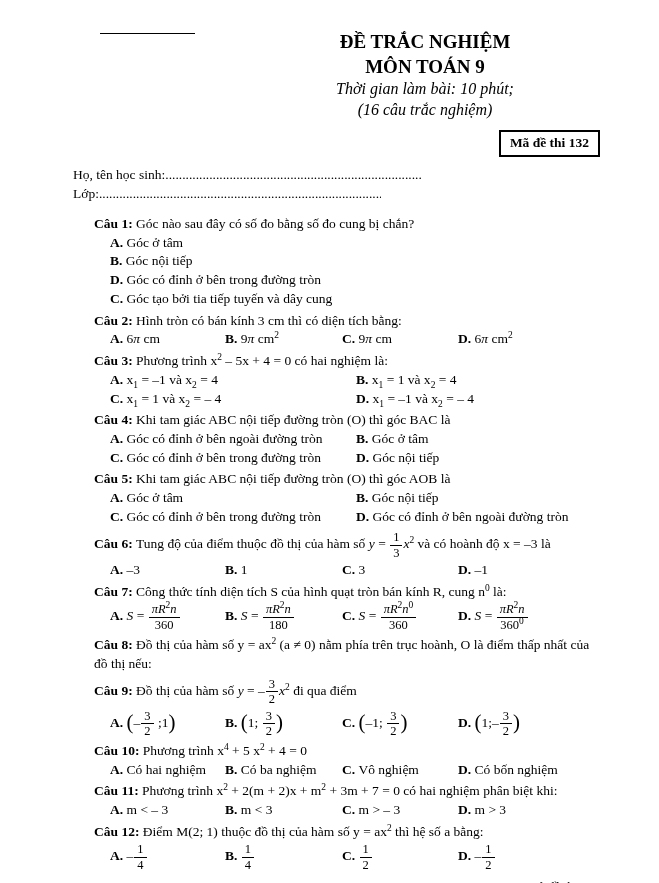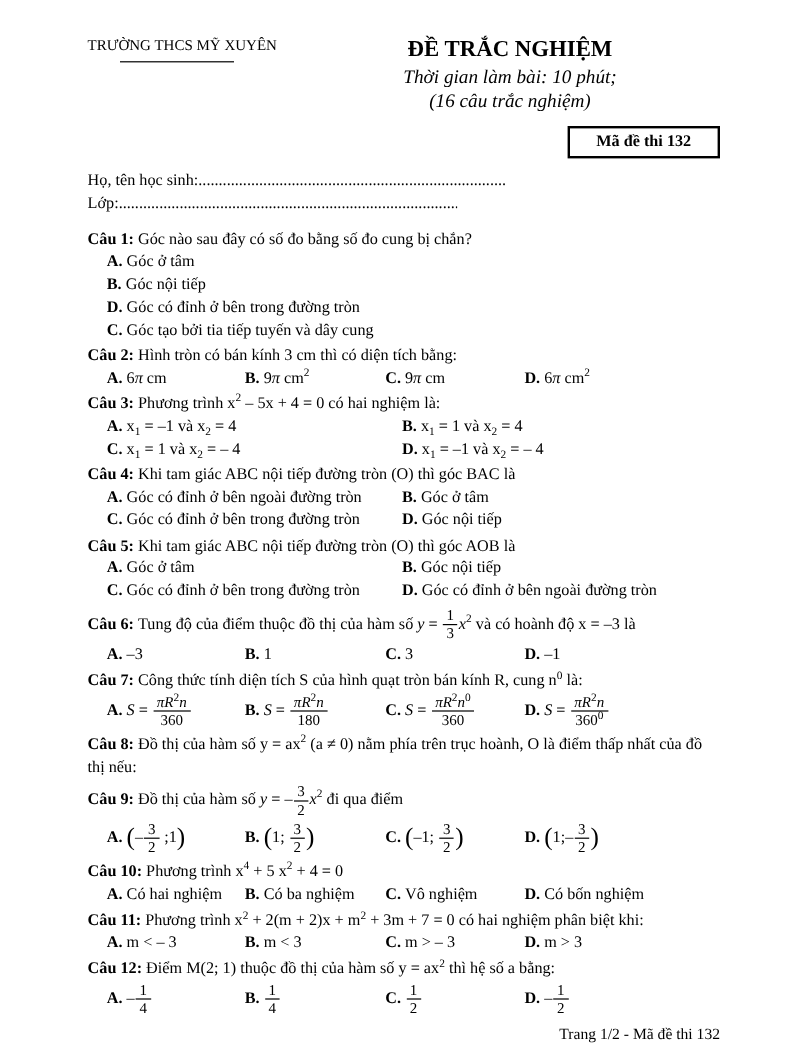--- a/index.html
+++ b/index.html
@@ -9,29 +9,29 @@
     font-family:"Liberation Serif", serif;font-size:13.5px;line-height:1.4;
   }
   
   .head{display:grid;grid-template-columns:177px 1fr;}
   .school{font-size:12.5px;white-space:nowrap;}
   .school-rule{width:95px;border-top:1px solid #000;margin:3px 0 0 27px;height:0;}
   .head-right{text-align:center;}
   .t1{font-weight:bold;font-size:19px;line-height:1.3;}
   .t2{font-style:italic;font-size:16px;line-height:1.3;}
   .code-row{text-align:right;margin-top:9px;}
-  .code-box{display:inline-block;border:2px solid #000;padding:2px 22px;font-weight:bold;}
+  .code-box{display:inline-block;border:2px solid #000;padding:2px 9px;font-weight:bold;}
   .fill-line{white-space:nowrap;overflow:hidden;}
   .fill-lines{margin-top:9px;}
   .dots{display:inline-block;overflow:hidden;white-space:nowrap;vertical-align:bottom;}
   .dots-name{max-width:256px;}
   .dots-class{max-width:282px;}
   
   .questions{margin-top:11px;}
-  .q{margin-top:2.5px;}
+  .q{margin-top:2.5px;margin-left:21px;}
   .q-num{font-weight:bold;}
   .opts{margin-left:16px;}
   .opts-list .opt{display:block;}
   .opts-row4{display:grid;grid-template-columns:115px 117px 116px auto;align-items:center;}
   .opts-grid2{display:grid;grid-template-columns:minmax(236px,max-content) auto;column-gap:10px;justify-content:start;font-family:Liberation Serif, serif;}
   .opt-label{font-weight:bold;}
   
   .mi{font-style:italic;}
   sup{font-size:9.5px;line-height:0;}
   sub{font-size:9.5px;line-height:0;}
@@ -42,25 +42,25 @@
   
   .footer{text-align:right;margin-top:5px;font-size:13px;}
 </style>
 </head>
 <body>
 
 <div class="page">
 
   <div class="head">
     <div class="head-left">
-      <div class="school">TRƯỜNG THCS MỸ XUYÊN</div>
       <div class="school-rule"></div>
     </div>
     <div class="head-right">
       <div class="t1">ĐỀ TRẮC NGHIỆM</div>
+      <div class="t1">MÔN TOÁN 9</div>
       <div class="t2">Thời gian làm bài: 10 phút;</div>
       <div class="t2">(16 câu trắc nghiệm)</div>
     </div>
   </div>
 
   <div class="code-row">
     <span class="code-box">Mã đề thi 132</span>
   </div>
 
   <div class="fill-lines">

